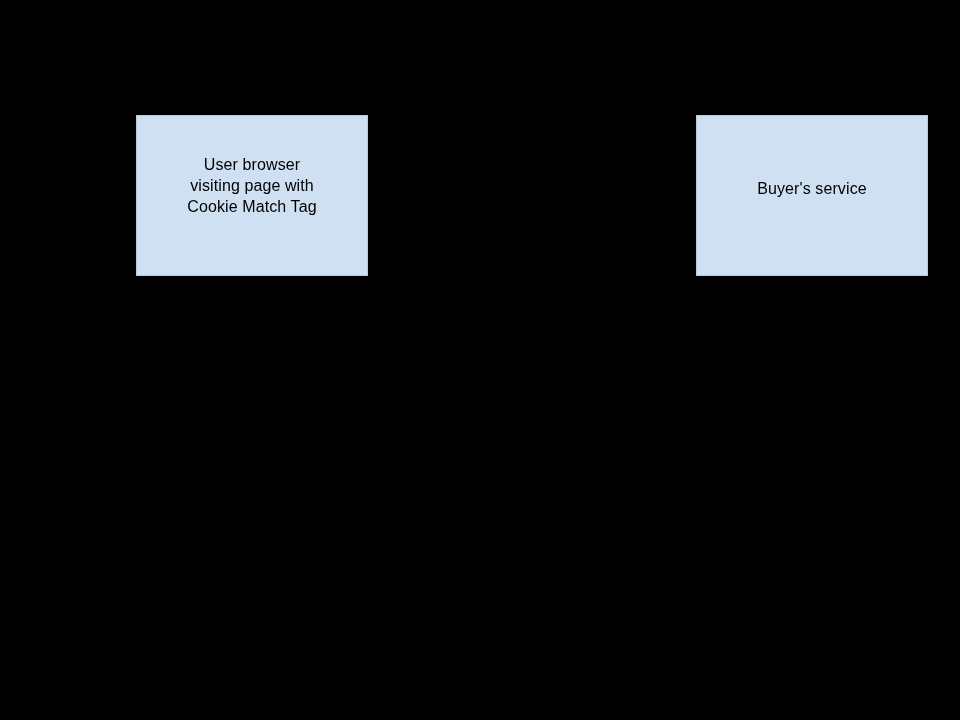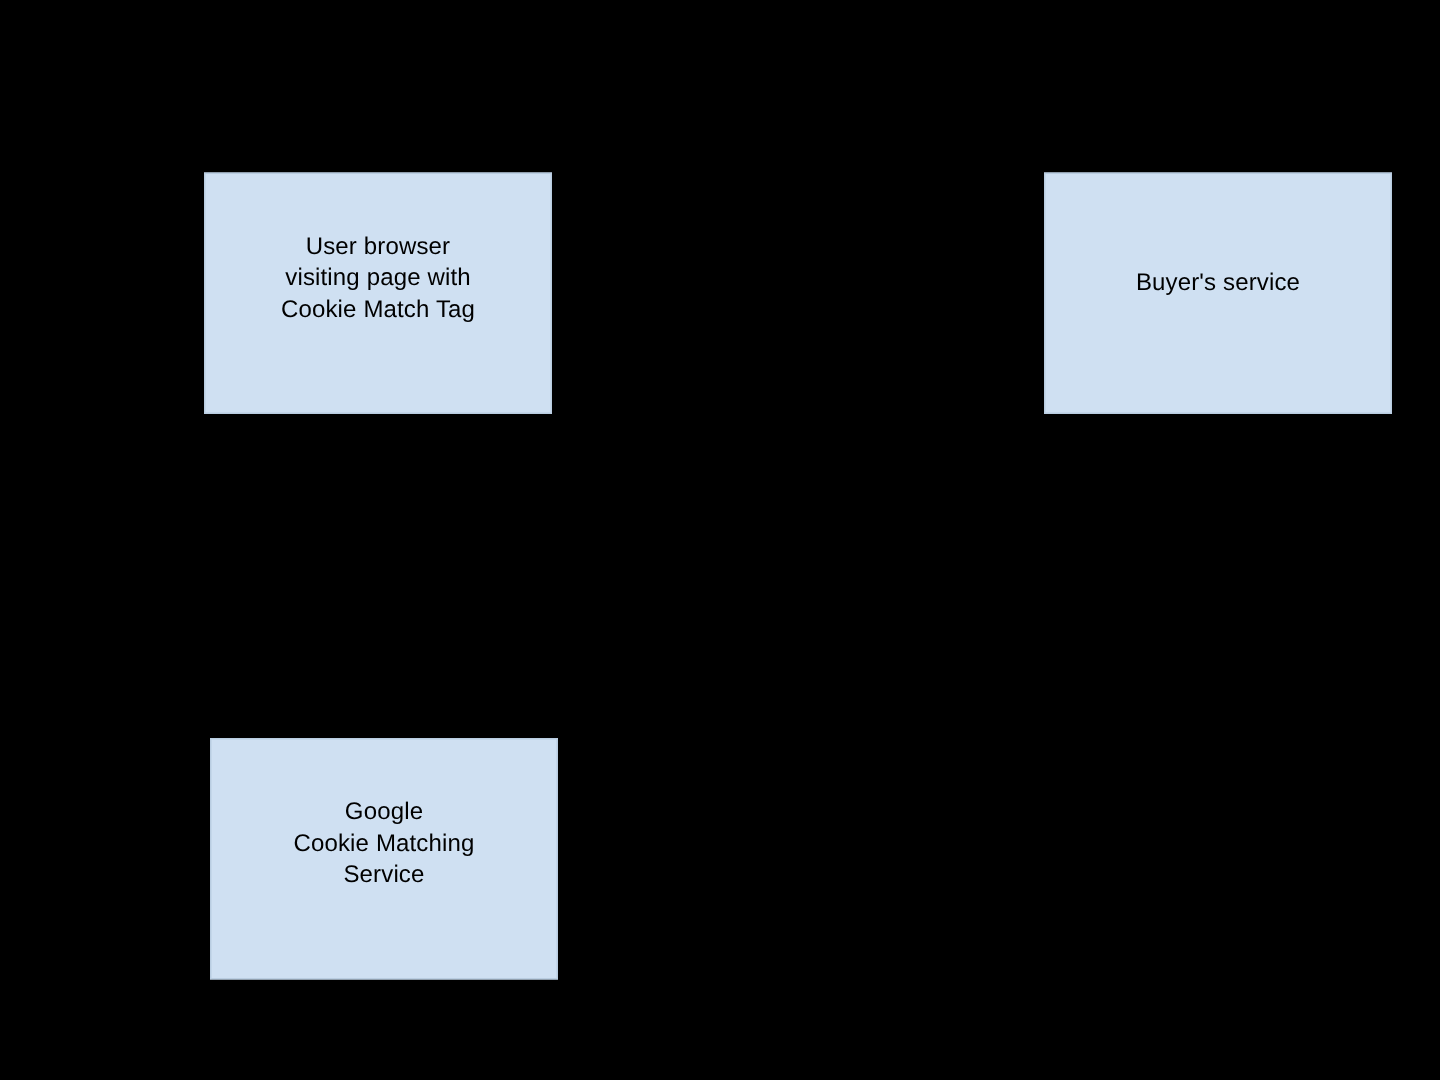--- a/index.html
+++ b/index.html
@@ -77,19 +77,14 @@
   <div class="node-box" id="node-buyers-service">
     <span class="node-label">Buyer's service</span>
   </div>
 
   <div class="node-box" id="node-user-browser">
     <span class="node-label">User browser
 visiting page with
 Cookie Match Tag</span>
   </div>
 
-  <div class="node-box" id="node-google-cms">
-    <span class="node-label">Google
-Cookie Matching
-Service</span>
-  </div>
 
 </div>
 
 </body></html>

